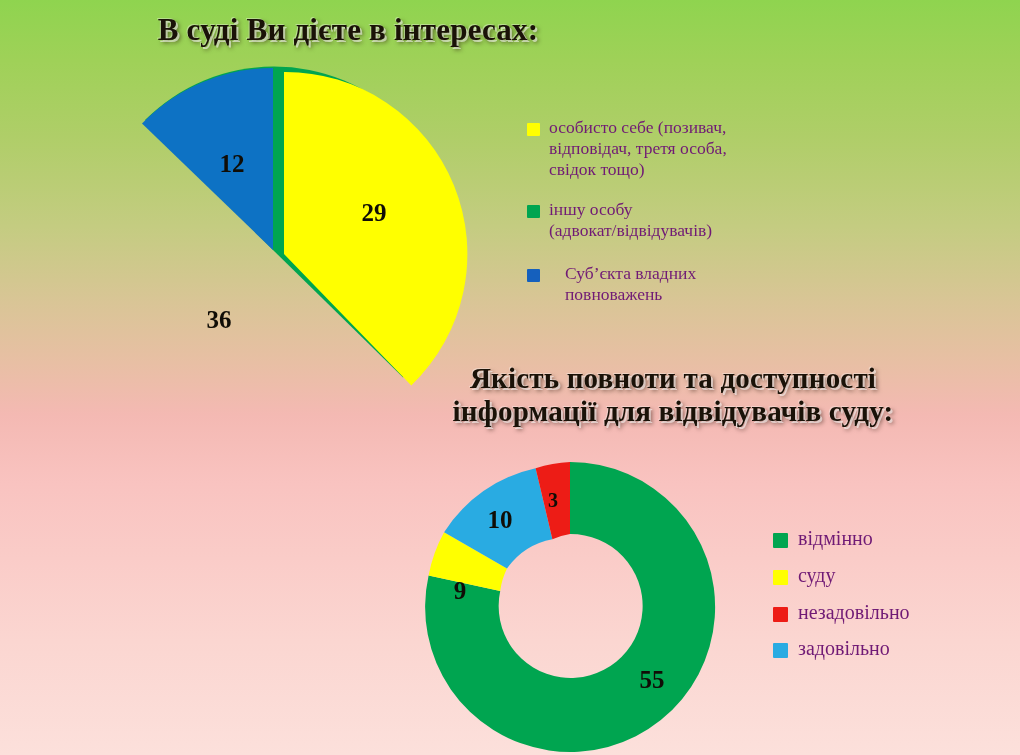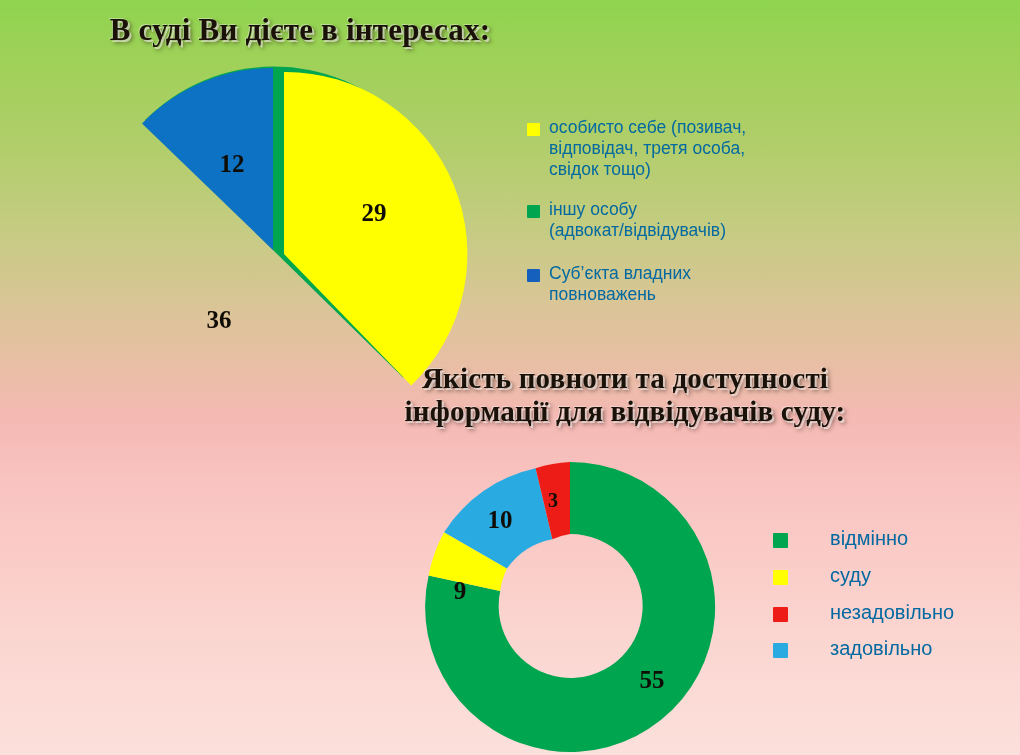--- a/index.html
+++ b/index.html
@@ -28,20 +28,21 @@
     font-weight:bold;
     color:#1a1208;
     text-align:center;
     line-height:1.14;
     letter-spacing:.2px;
     text-shadow:
        2px 2px 0 rgba(255,255,255,.55),
       -1px -1px 0 rgba(255,255,255,.35),
        3px 3px 4px rgba(40,20,10,.55);
     white-space:pre-line;
+    padding-left:48px;
   }
   #title-1{
     left:0;top:12px;width:600px;font-size:31px;
   }
   #title-2{
     left:345px;top:362px;width:560px;font-size:29px;
   }
 
   
   .chart-svg{position:absolute;overflow:visible;}
@@ -59,31 +60,31 @@
   .v-lg{font-size:25px;}
   .v-sm{font-size:20px;}
 
   
   .legend{position:absolute;}
   #legend-1{left:527px;top:117px;width:300px;}
   #legend-2{left:773px;top:527px;width:230px;}
 
   .legend-row{display:flex;align-items:flex-start;}
   #legend-1 .legend-row{margin-bottom:20px;}
-  #legend-2 .legend-row{margin-bottom:13px;gap:32px;}
+  #legend-2 .legend-row{margin-bottom:13px;}
 
   .swatch{
     flex:0 0 auto;border-radius:1px;
   }
   #legend-1 .swatch{width:13px;height:13px;margin-top:6px;margin-right:9px;}
   #legend-2 .swatch{width:15px;height:15px;margin-top:6px;margin-right:10px;}
 
   .legend-label{
-    font-family:Liberation Sans, sans-serif;
-    color:#0369a1;
+    font-family:Liberation Serif, serif;
+    color:#701a75;
     line-height:1.19;
     white-space:pre-line;
   }
   #legend-1 .legend-label{font-size:17.5px;}
   #legend-2 .legend-label{font-size:20px;}
 </style>
 </head>
 <body>
 
 <div class="stage">
@@ -119,21 +120,21 @@
       <span class="swatch" style="background:#FFFF00"></span>
       <span class="legend-label">особисто себе (позивач,
 відповідач, третя особа,
 свідок тощо)</span>
     </div>
     <div class="legend-row">
       <span class="swatch" style="background:#00A550"></span>
       <span class="legend-label">іншу особу
 (адвокат/відвідувачів)</span>
     </div>
-    <div class="legend-row" style="margin-top:22px;">
+    <div class="legend-row" style="margin-top:22px;gap:16px;">
       <span class="swatch" style="background:#1560BD"></span>
       <span class="legend-label">Суб’єкта владних
 повноважень</span>
     </div>
   </div>
 
   <div class="chart-title" id="title-2">Якість повноти та доступності
 інформації для відвідувачів  суду:</div>
 
   <svg class="chart-svg" id="donut-chart-2" viewBox="0 0 305 300">

